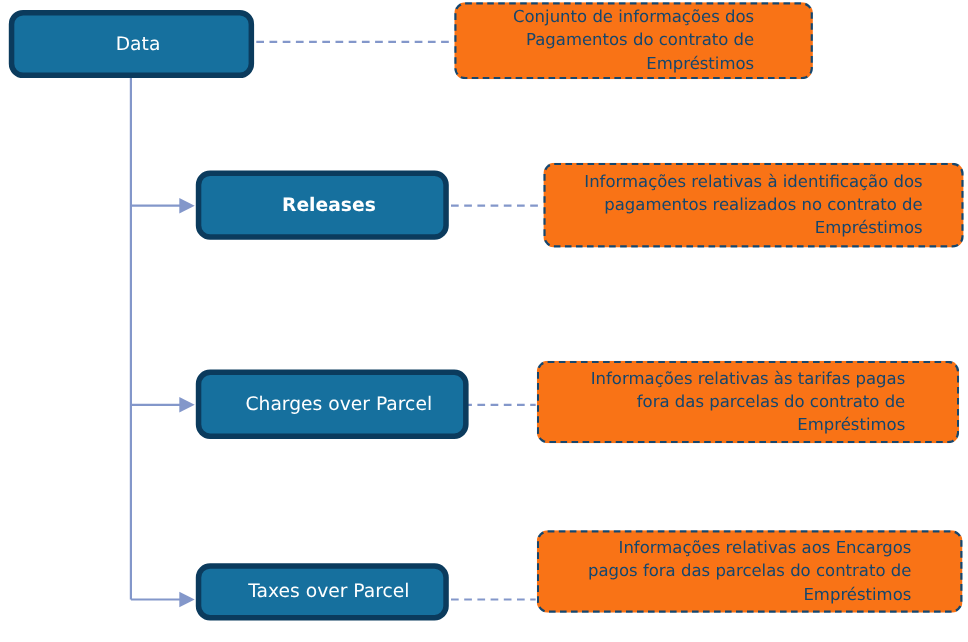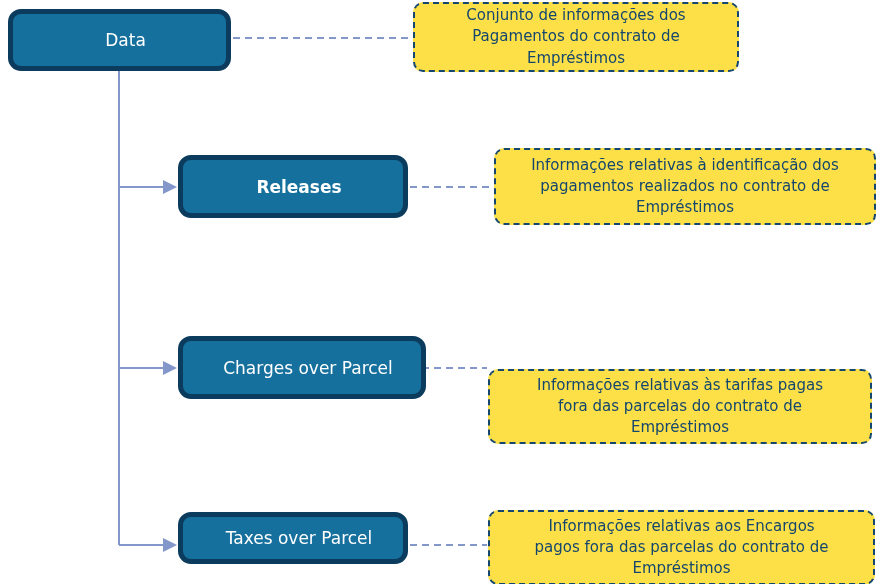--- a/index.html
+++ b/index.html
@@ -30,39 +30,39 @@
     border-radius:13px;
     display:flex;align-items:center;justify-content:center;
     color:var(--node-text);
     font-size:17px;
     text-align:center;
     padding-left:12px;
   }
   .note{
     position:absolute;
     box-sizing:border-box;
-    background:#fde047;
+    background:#f97316;
     border:2px dashed var(--note-border);
     border-radius:10px;
     display:flex;align-items:center;justify-content:center;
     color:var(--note-text);
     font-size:15px;
     line-height:1.42;
-    text-align:center;
+    text-align:right;
     padding:2px 8px;
   }
   .note-text{white-space:pre-line;}
   .node-data{left:8px;top:9px;width:223px;height:62px;}
   .node-releases{left:178px;top:155px;width:230px;height:63px;font-weight:bold;}
   .node-charges{left:178px;top:336px;width:248px;height:63px;}
   .node-taxes{left:178px;top:512px;width:230px;height:52px;}
   .note-data{left:413px;top:2px;width:326px;height:70px;}
   .note-releases{left:494px;top:148px;width:382px;height:77px;}
-  .note-charges{left:488px;top:328px;width:384px;height:75px;margin-top:41px;}
-  .note-taxes{left:488px;top:510px;width:387px;height:75px;}
+  .note-charges{left:488px;top:328px;width:384px;height:75px;}
+  .note-taxes{left:488px;top:482px;width:387px;height:75px;}
 </style>
 </head>
 <body>
 
 <div id="canvas">
 
   <svg id="connectors" viewBox="0 0 880 584" xmlns="http://www.w3.org/2000/svg">
     <path class="conn" d="M119,71 L119,545"></path>
     <path class="conn" d="M119,187 L164,187"></path>
     <path class="conn" d="M119,368 L164,368"></path>

